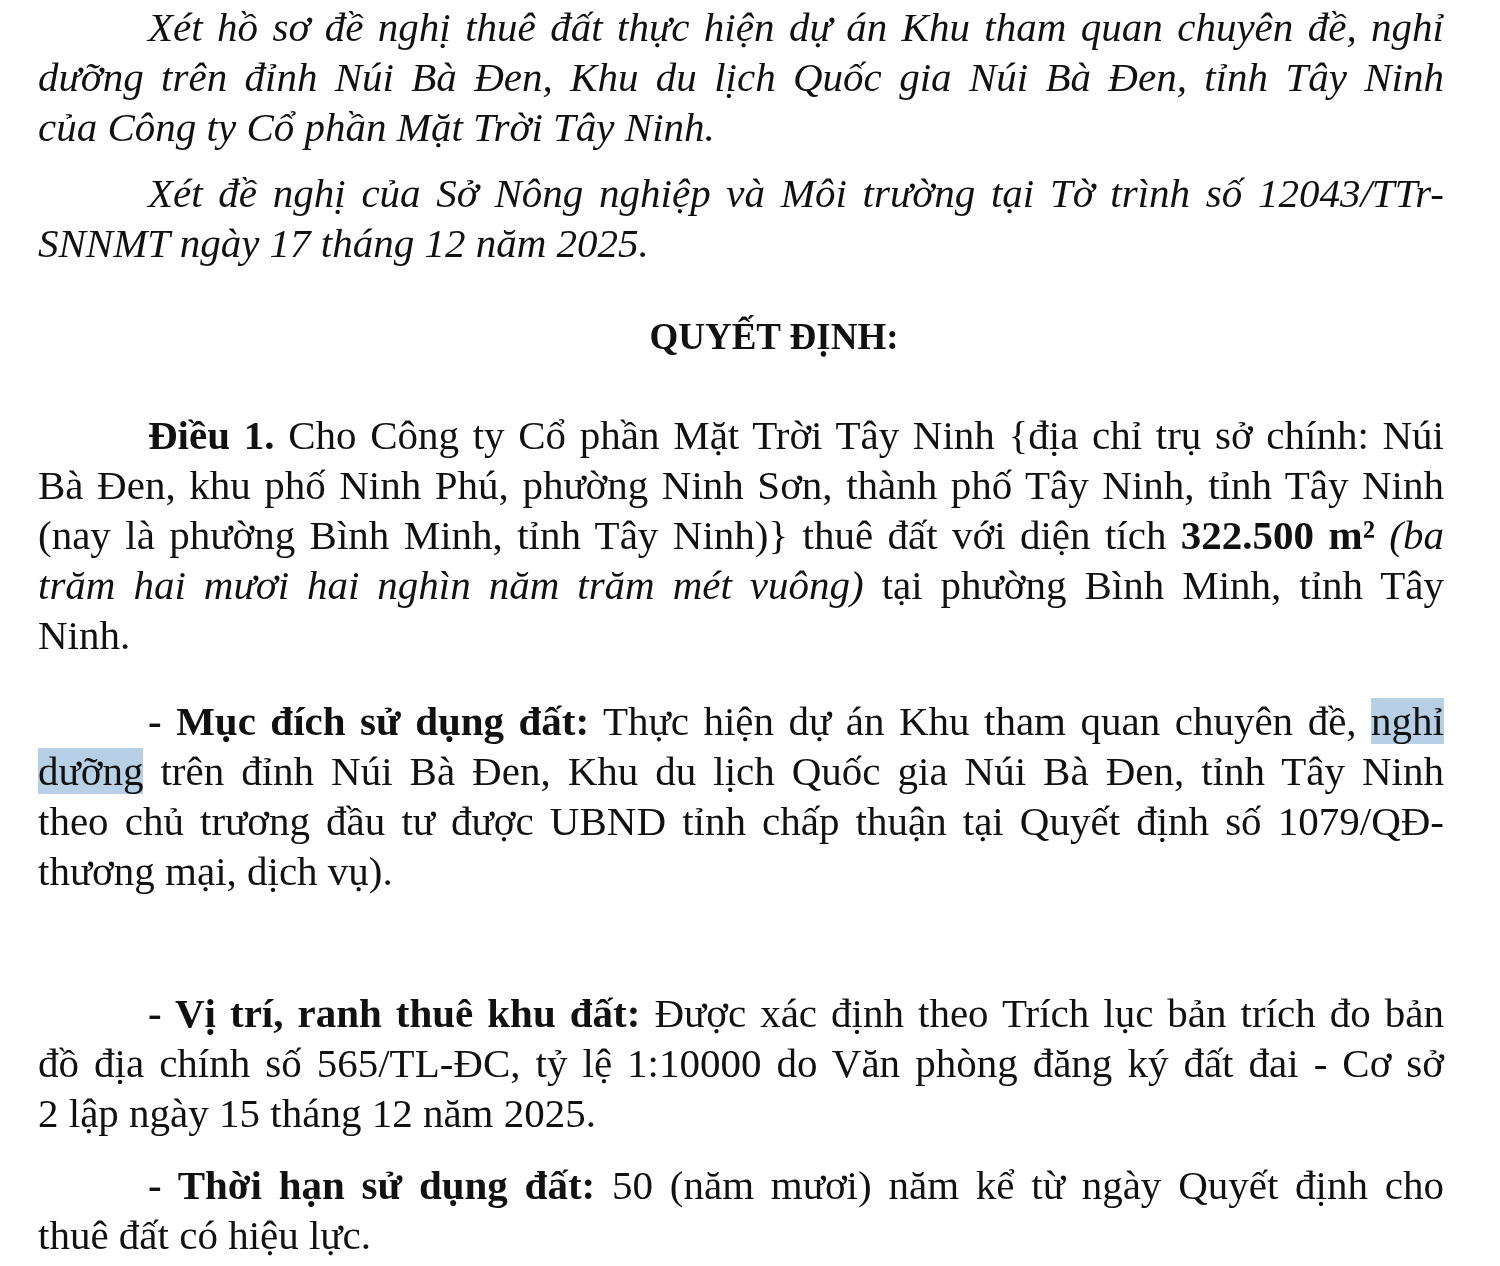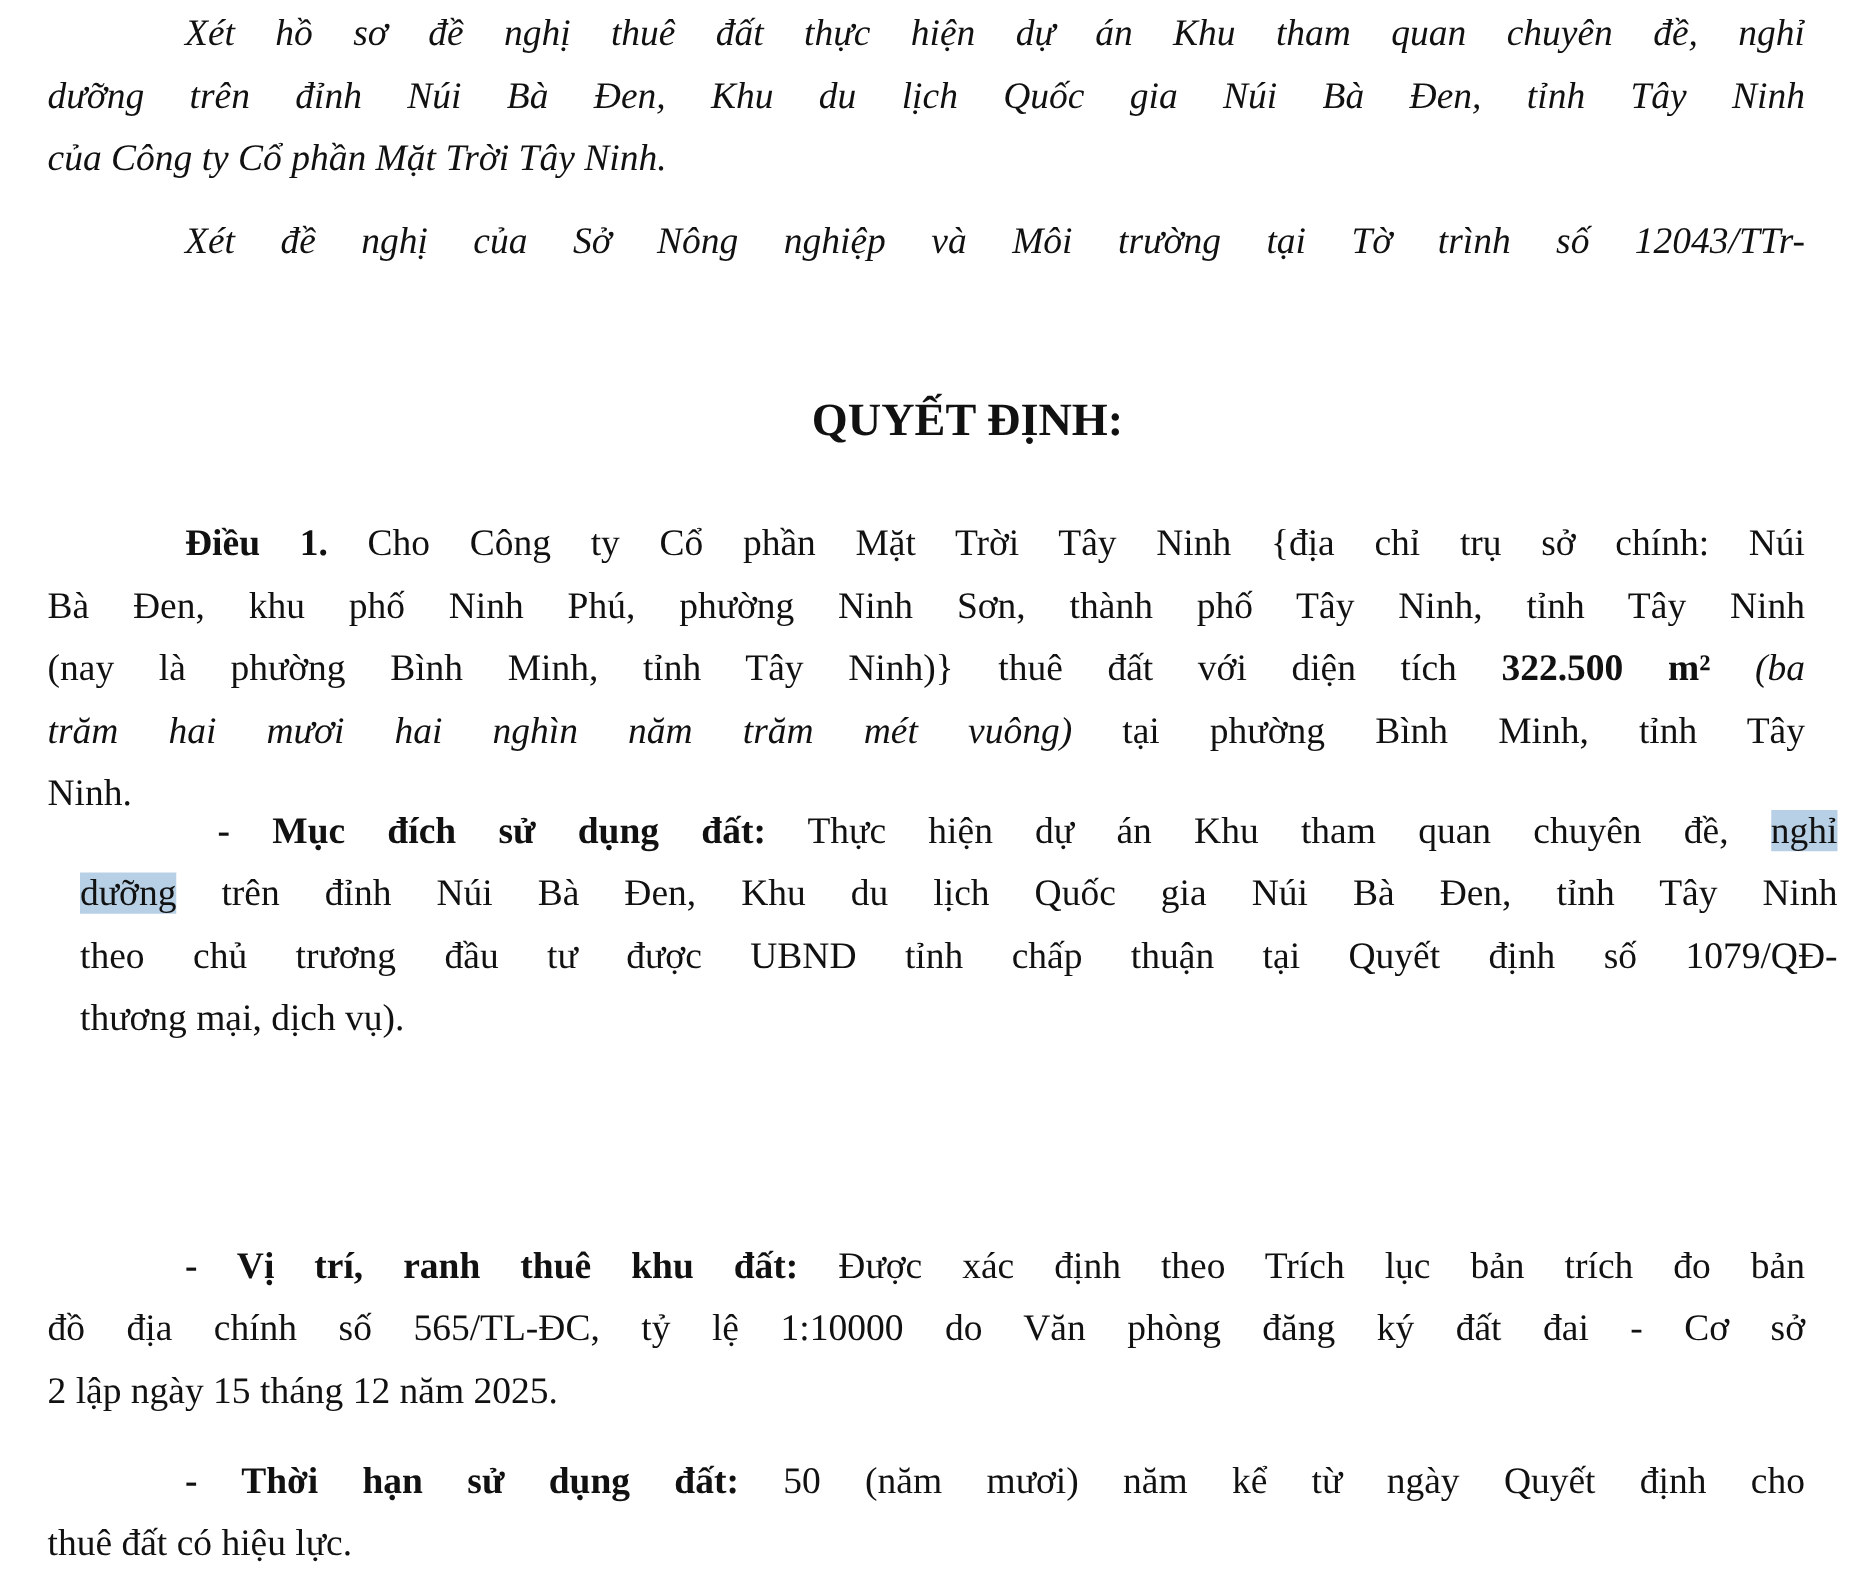--- a/index.html
+++ b/index.html
@@ -4,21 +4,21 @@
 <style>
   html, body { margin: 0; padding: 0; background: #ffffff; }
   body {
     width: 1500px; height: 1266px; overflow: hidden;
     font-family: "Liberation Serif", "DejaVu Serif", serif;
     color: #111111;
   }
   .page { position: relative; width: 1500px; height: 1266px; }
   .para {
     position: absolute; left: 38px; width: 1406px;
-    font-size: 30px; line-height: 50px;
+    font-size: 41px; line-height: 50px;
     text-align: justify; text-align-last: left;
     margin: 0;
   }
   .para .line { display: block; white-space: nowrap; text-align: justify; text-align-last: justify; }
   .para .line.last { text-align-last: left; }
   .indent { padding-left: 110px; }
   .it { font-style: italic; }
   .b { font-weight: bold; }
   .hl { background: #b8d0e6; }
   .heading {
@@ -32,33 +32,34 @@
 <div class="page">
 
   <p class="para it" style="top:2px;">
     <span class="line indent">Xét hồ sơ đề nghị thuê đất thực hiện dự án Khu tham quan chuyên đề, nghỉ</span>
     <span class="line">dưỡng trên đỉnh Núi Bà Đen, Khu du lịch Quốc gia Núi Bà Đen, tỉnh Tây Ninh</span>
     <span class="line last">của Công ty Cổ phần Mặt Trời Tây Ninh.</span>
   </p>
 
   <p class="para it" style="top:168px;">
     <span class="line indent">Xét đề nghị của Sở Nông nghiệp và Môi trường tại Tờ trình số 12043/TTr-</span>
+    <span class="line last">SNNMT ngày 17 tháng 12 năm 2025.</span>
   </p>
 
   <div class="heading">QUYẾT ĐỊNH:</div>
 
   <p class="para" style="top:410px;">
     <span class="line indent"><span class="b">Điều 1.</span> <span>Cho Công ty Cổ phần Mặt Trời Tây Ninh {địa chỉ trụ sở chính: Núi</span></span>
     <span class="line">Bà Đen, khu phố Ninh Phú, phường Ninh Sơn, thành phố Tây Ninh, tỉnh Tây Ninh</span>
     <span class="line"><span>(nay là phường Bình Minh, tỉnh Tây Ninh)} thuê đất với diện tích </span><span class="b">322.500 m²</span><span class="it"> (ba</span></span>
     <span class="line"><span class="it">trăm hai mươi hai nghìn năm trăm mét vuông)</span><span> tại phường Bình Minh, tỉnh Tây</span></span>
     <span class="line last">Ninh.</span>
   </p>
 
-  <p class="para" style="top:640px;margin-left:26px;">
+  <p class="para" style="top:696px;">
     <span class="line indent"><span class="b">- Mục đích sử dụng đất:</span><span> Thực hiện dự án Khu tham quan chuyên đề, </span><span class="hl">nghỉ</span></span>
     <span class="line"><span class="hl">dưỡng</span><span> trên đỉnh Núi Bà Đen, Khu du lịch Quốc gia Núi Bà Đen, tỉnh Tây Ninh</span></span>
     <span class="line">theo chủ trương đầu tư được UBND tỉnh chấp thuận tại Quyết định số 1079/QĐ-</span>
     <span class="line last">thương mại, dịch vụ).</span>
   </p>
 
   <p class="para" style="top:988px;">
     <span class="line indent"><span class="b">- Vị trí, ranh thuê khu đất:</span><span> Được xác định theo Trích lục bản trích đo bản</span></span>
     <span class="line">đồ địa chính số 565/TL-ĐC, tỷ lệ 1:10000 do Văn phòng đăng ký đất đai - Cơ sở</span>
     <span class="line last">2 lập ngày 15 tháng 12 năm 2025.</span>

